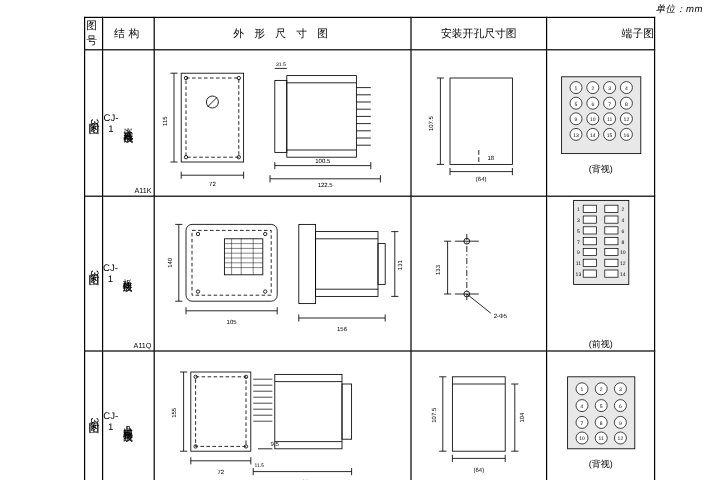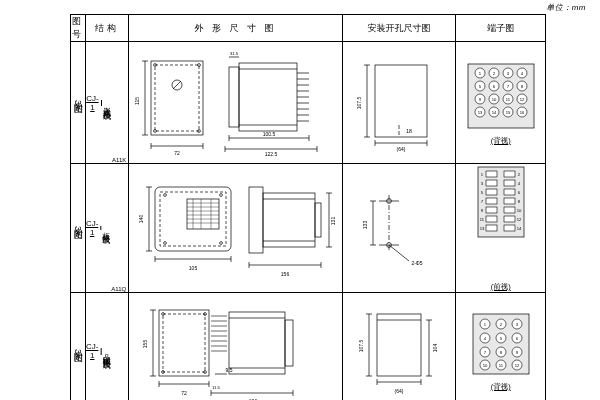--- a/index.html
+++ b/index.html
@@ -9,23 +9,23 @@
   .unit{position:absolute;right:14px;top:2px;font-size:8px;letter-spacing:.5px;font-style:italic;}
 
   table.main{position:absolute;left:70px;top:14px;border-collapse:collapse;width:476px;height:372px;}
   table.main td,table.main th{border:1px solid #000;padding:0;}
   th.hd{font-weight:normal;font-size:9px;height:16px;letter-spacing:3px;}
   th.hd.tight{letter-spacing:0px;}
   .c1{width:32px;}
   .c2{width:34px;}
   .c3{width:216px;margin-left:12px;}
   .c4{width:120px;margin-left:20px;}
-  .c5{width:114px;}
-
-  .rowcell{vertical-align:middle;text-align:center;text-decoration:underline;}
+  .c5{width:114px;text-align:right;}
+
+  .rowcell{vertical-align:middle;text-align:center;}
   .vtext{font-size:9px;line-height:11px;writing-mode:vertical-rl;display:inline-block;letter-spacing:2px;}
   .vtext2{font-size:8px;line-height:10px;writing-mode:vertical-rl;display:inline-block;letter-spacing:1px;}
   .struct{display:flex;flex-direction:row;align-items:center;justify-content:center;height:100%;}
   .struct .code{font-size:8px;writing-mode:horizontal-tb;margin-right:2px;}
   .inner{display:flex;align-items:center;justify-content:center;height:100%;}
   .caption{font-size:7.5px;text-align:center;}
   svg{display:block;}
   .dimtxt{font-size:5px;font-family:"Liberation Sans",sans-serif;}
   .smtxt{font-size:4.2px;font-family:"Liberation Sans",sans-serif;}
 </style>

